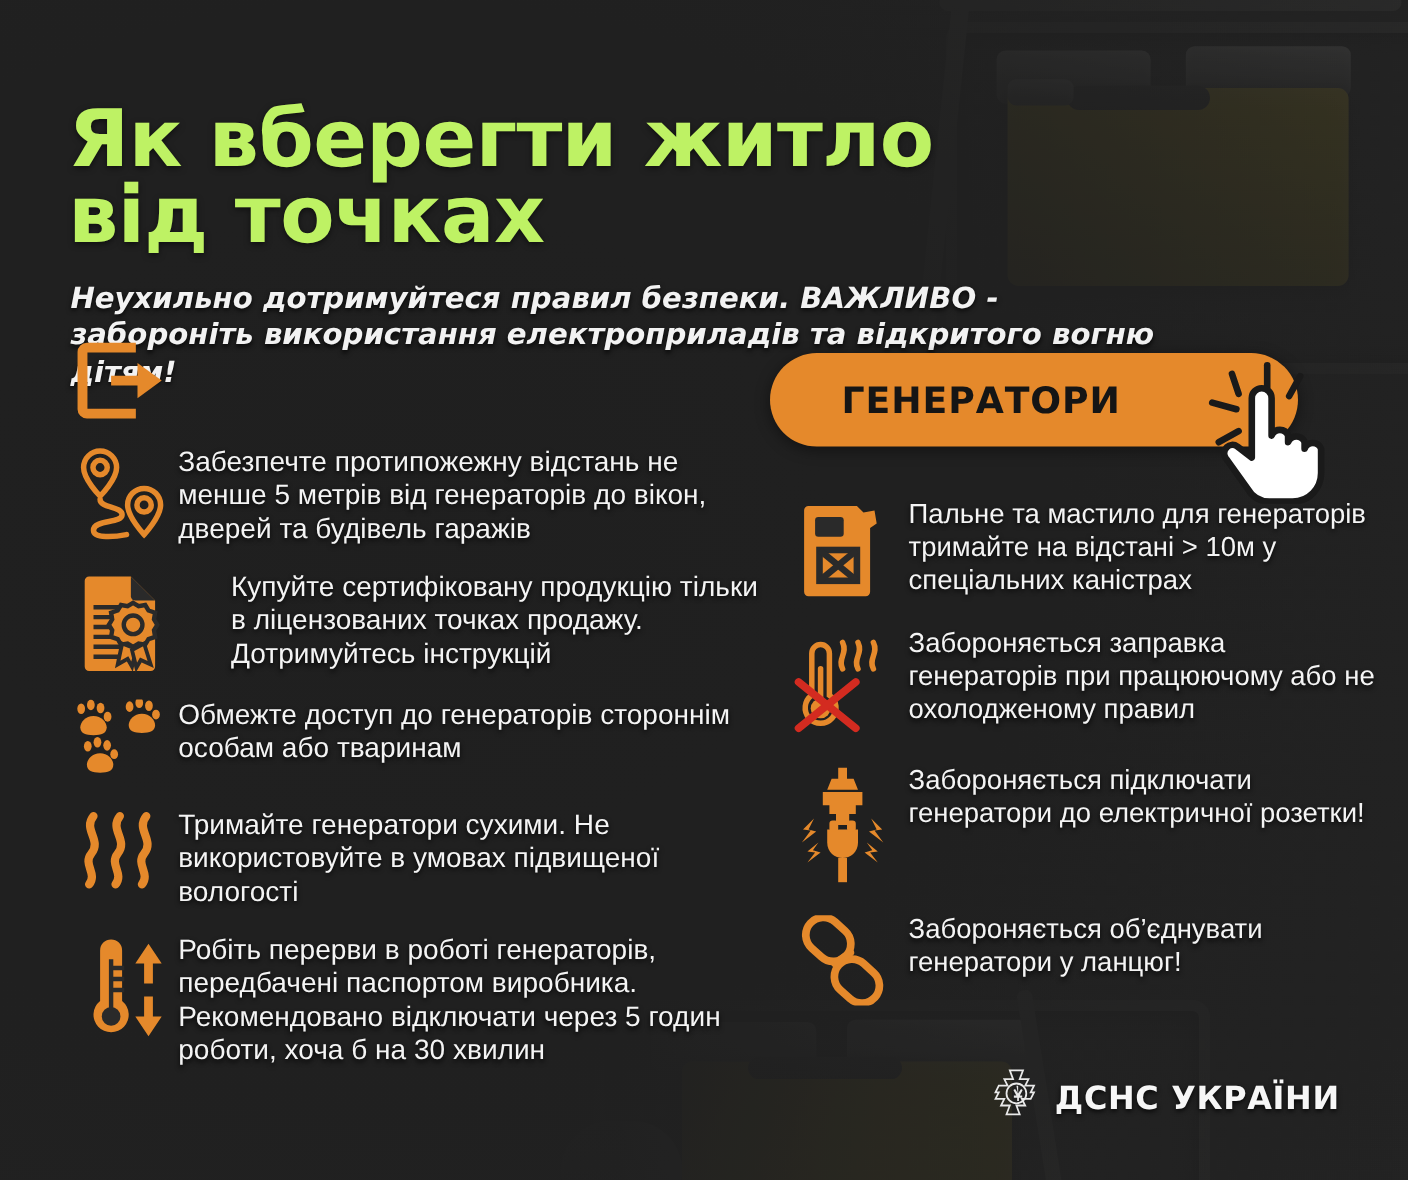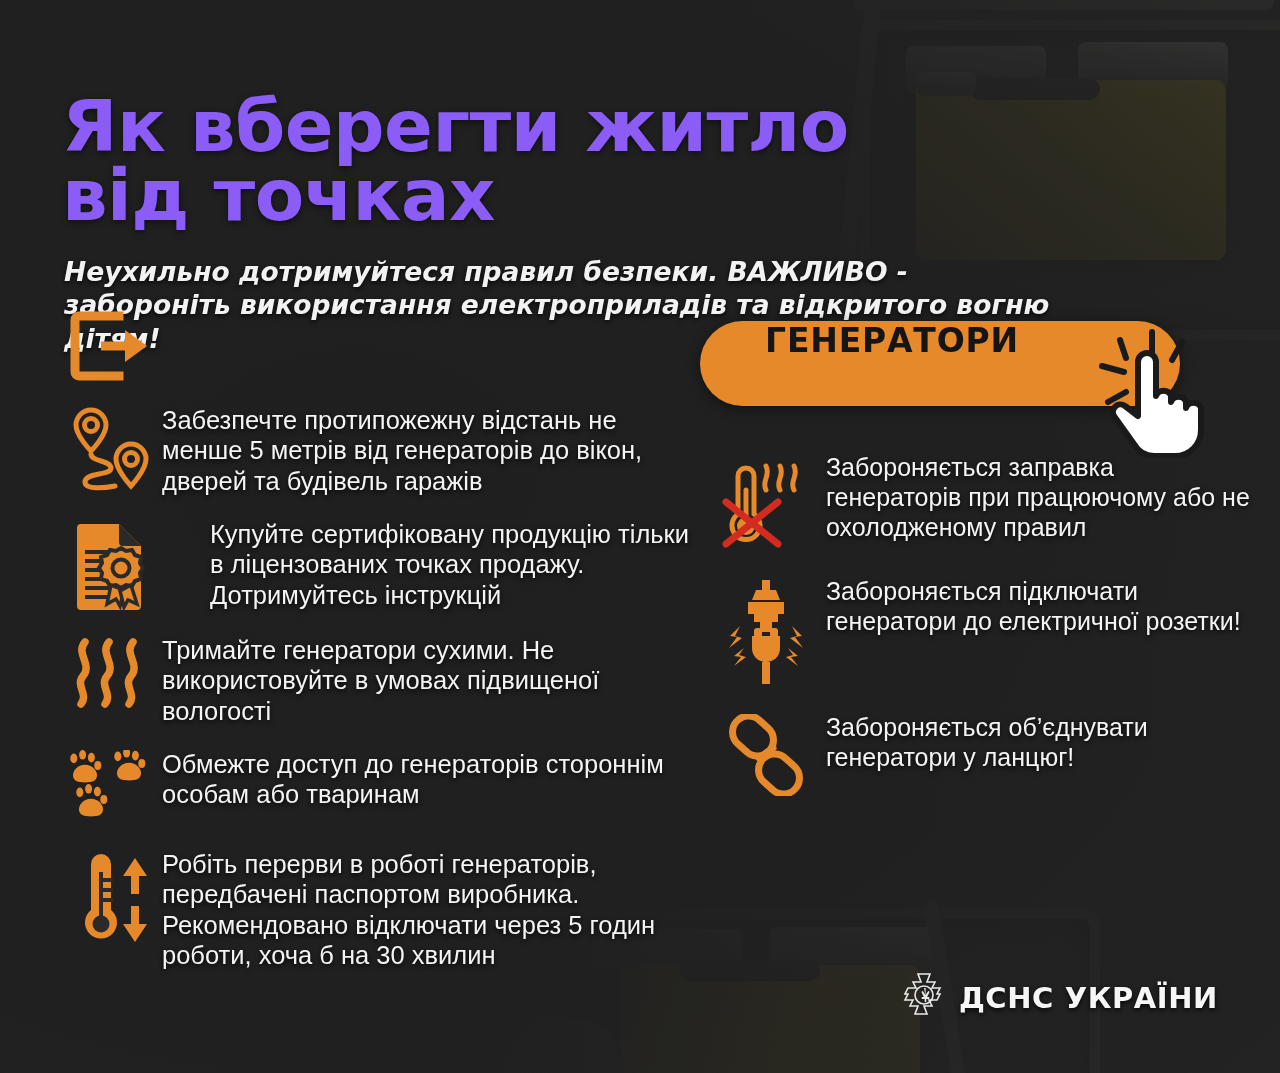--- a/index.html
+++ b/index.html
@@ -59,21 +59,21 @@
       radial-gradient(ellipse 95% 85% at 28% 45%, rgba(32,32,32,.97) 0%, rgba(33,33,33,.92) 42%, rgba(34,34,34,.72) 66%, rgba(36,36,36,.45) 100%),
       linear-gradient(90deg, rgba(36,36,36,.99) 0%, rgba(36,36,36,.97) 44%, rgba(36,36,36,.70) 62%, rgba(38,38,38,.52) 100%);
   }
   .darkwash{position:absolute;inset:0;background:rgba(30,30,30,.30);}
 
   
   .content{position:relative;z-index:5;width:100%;height:100%;}
 
   .title{
     position:absolute;left:62px;top:44px;width:900px;
-    color:#8b5cf6;
+    color:#bef264;
     font-family:"DejaVu Sans","Liberation Sans",sans-serif;
     font-weight:700;font-size:72px;line-height:.96;
     letter-spacing:-.5px;
     text-shadow:0 2px 6px rgba(0,0,0,.55);
   }
   .title .l2{display:block;}
 
   .subtitle{
     position:absolute;left:64px;top:228px;width:1010px;
     color:#f2f2f2;font-size:26.5px;line-height:1.27;
@@ -98,21 +98,21 @@
     padding-top:1px;
   }
   .col-right .item{margin-bottom:26px;}
   .col-right .item .ico{flex:0 0 120px;width:120px;}
   .col-right .item .txt{font-size:25px;}
 
   
   .gen-btn{
     position:absolute;left:700px;top:321px;width:480px;height:85px;
     background:#E5892B;border-radius:44px;
-    display:flex;align-items:flex-start;justify-content:center;
+    display:flex;align-items:center;justify-content:center;
     box-shadow:0 3px 14px rgba(0,0,0,.45);
     cursor:pointer;
   }
   .gen-btn span{
     color:#151515;font-weight:700;font-size:33px;letter-spacing:.8px;
     font-family:"DejaVu Sans","Liberation Sans",sans-serif;
     margin-right:96px;
   }
   .cursor-hand{
     position:absolute;left:1068px;top:318px;width:165px;height:140px;
@@ -212,33 +212,20 @@
             </g>
             <g transform="translate(52,48)">
               <path d="M0 -20 L5 -17 L11 -18 L14 -13 L20 -11 L19 -5 L22 0 L19 5 L20 11 L14 13 L11 18 L5 17 L0 20 L-5 17 L-11 18 L-14 13 L-20 11 L-19 5 L-22 0 L-19 -5 L-20 -11 L-14 -13 L-11 -18 L-5 -17 Z" fill="#E5892B" stroke="#2a2a2a" stroke-width="4"></path>
               <circle cx="0" cy="0" r="8.5" fill="#E5892B" stroke="#2a2a2a" stroke-width="4"></circle>
               <path d="M-10 17 L-14 36 L-5 31 L-1 38 L3 22 Z" fill="#E5892B" stroke="#2a2a2a" stroke-width="3.5"></path>
               <path d="M10 17 L16 36 L7 32 L3 39 L-1 23 Z" fill="#E5892B" stroke="#2a2a2a" stroke-width="3.5"></path>
             </g>
           </svg>
         </div>
         <div class="txt">Купуйте сертифіковану продукцію тільки в ліцензованих точках продажу. Дотримуйтесь інструкцій</div>
-      </div>
-
-      <div class="item" style="margin-bottom:22px;">
-        <div class="ico">
-          <svg width="78" height="74" viewBox="0 0 78 74">
-            <g fill="none" stroke="#E5892B" stroke-width="7.5" stroke-linecap="round">
-              <path d="M14 6 C4 18 22 28 12 40 C4 50 18 58 10 68"></path>
-              <path d="M38 6 C28 18 46 28 36 40 C28 50 42 58 34 68"></path>
-              <path d="M62 6 C52 18 70 28 60 40 C52 50 66 58 58 68"></path>
-            </g>
-          </svg>
-        </div>
-        <div class="txt">Тримайте генератори сухими. Не використовуйте в умовах підвищеної вологості</div>
       </div>
 
       <div class="item" style="margin-bottom:22px;">
         <div class="ico">
           <svg width="90" height="76" viewBox="0 0 90 76">
             <g fill="#E5892B">
               <g transform="translate(4,2) scale(0.80)">
                 <ellipse cx="6" cy="8" rx="4.4" ry="6"></ellipse>
                   <ellipse cx="17" cy="3.5" rx="4.4" ry="6"></ellipse>
                 <ellipse cx="28" cy="7" rx="4.4" ry="6"></ellipse>
@@ -258,20 +245,33 @@
                 <ellipse cx="28" cy="7" rx="4.4" ry="6"></ellipse>
                   <ellipse cx="36" cy="17" rx="4.4" ry="5.6"></ellipse>
                 <path d="M20 16 c9 0 15 7 15 13 c0 7 -6 9 -15 9 c-9 0 -15 -2 -15 -9 c0 -6 6 -13 15 -13 Z"></path>
               </g>
             </g>
           </svg>
         </div>
         <div class="txt">Обмежте доступ до генераторів стороннім особам або тваринам</div>
       </div>
 
+      <div class="item" style="margin-bottom:22px;">
+        <div class="ico">
+          <svg width="78" height="74" viewBox="0 0 78 74">
+            <g fill="none" stroke="#E5892B" stroke-width="7.5" stroke-linecap="round">
+              <path d="M14 6 C4 18 22 28 12 40 C4 50 18 58 10 68"></path>
+              <path d="M38 6 C28 18 46 28 36 40 C28 50 42 58 34 68"></path>
+              <path d="M62 6 C52 18 70 28 60 40 C52 50 66 58 58 68"></path>
+            </g>
+          </svg>
+        </div>
+        <div class="txt">Тримайте генератори сухими. Не використовуйте в умовах підвищеної вологості</div>
+      </div>
+
       <div class="item">
         <div class="ico">
           <svg width="86" height="96" viewBox="0 0 86 96">
             <path d="M24 14 a10 10 0 0 1 20 0 V60 a16 16 0 1 1 -20 0 Z" fill="#E5892B"></path>
             <circle cx="34" cy="74" r="8.5" fill="#2a2a2a"></circle>
             <path d="M34 22 V68" stroke="#2a2a2a" stroke-width="4"></path>
             <g stroke="#2a2a2a" stroke-width="4">
               <path d="M34 30 H46"></path>
                 <path d="M34 40 H46"></path>
                 <path d="M34 50 H46"></path>
@@ -299,20 +299,34 @@
           <path d="M34 48 L56 54"></path>
           <path d="M40 84 L58 74"></path>
         </g>
         <path d="M70 44 a9 9 0 0 1 18 0 V78 a8 8 0 0 1 15 0 V84 a8 8 0 0 1 15 0 V90 a8 8 0 0 1 15 0 V112
                  c0 14 -11 26 -26 26 H86 c-10 0 -16 -5 -20 -12 L46 98 c-4 -7 4 -15 11 -10 l13 10 Z" fill="#ffffff" stroke="#1a1a1a" stroke-width="6" stroke-linejoin="round"></path>
       </svg>
     </div>
 
     <div class="col-right">
 
+      <div class="item" style="margin-bottom:24px;">
+        <div class="ico">
+          <svg width="82" height="92" viewBox="0 0 82 92">
+            <path d="M10 6 H54 L60 12 L70 10 L72 22 L66 26 V84 a4 4 0 0 1 -4 4 H10 a4 4 0 0 1 -4 -4 V10 a4 4 0 0 1 4 -4 Z" fill="#E5892B"></path>
+            <rect x="16" y="16" width="26" height="18" rx="3" fill="#2a2a2a"></rect>
+            <g stroke="#2a2a2a" stroke-width="6" fill="none">
+              <rect x="20" y="46" width="34" height="28"></rect>
+              <path d="M20 46 L54 74"></path>
+                <path d="M54 46 L20 74"></path>
+            </g>
+          </svg>
+        </div>
+        <div class="txt">Пальне та мастило для генераторів тримайте на відстані  &gt; 10м у спеціальних каністрах</div>
+      </div>
 
       <div class="item" style="margin-bottom:26px;">
         <div class="ico">
           <svg width="92" height="96" viewBox="0 0 92 96">
             <path d="M18 22 a8 8 0 0 1 16 0 V60 a14 14 0 1 1 -16 0 Z" fill="none" stroke="#E5892B" stroke-width="5"></path>
             <circle cx="26" cy="72" r="9" fill="#E5892B"></circle>
             <path d="M26 36 V66" stroke="#E5892B" stroke-width="5" stroke-linecap="round"></path>
             <g fill="none" stroke="#E5892B" stroke-width="5" stroke-linecap="round">
               <path d="M46 36 C41 27 51 22 46 12"></path>
               <path d="M60 36 C55 27 65 22 60 12"></path>

